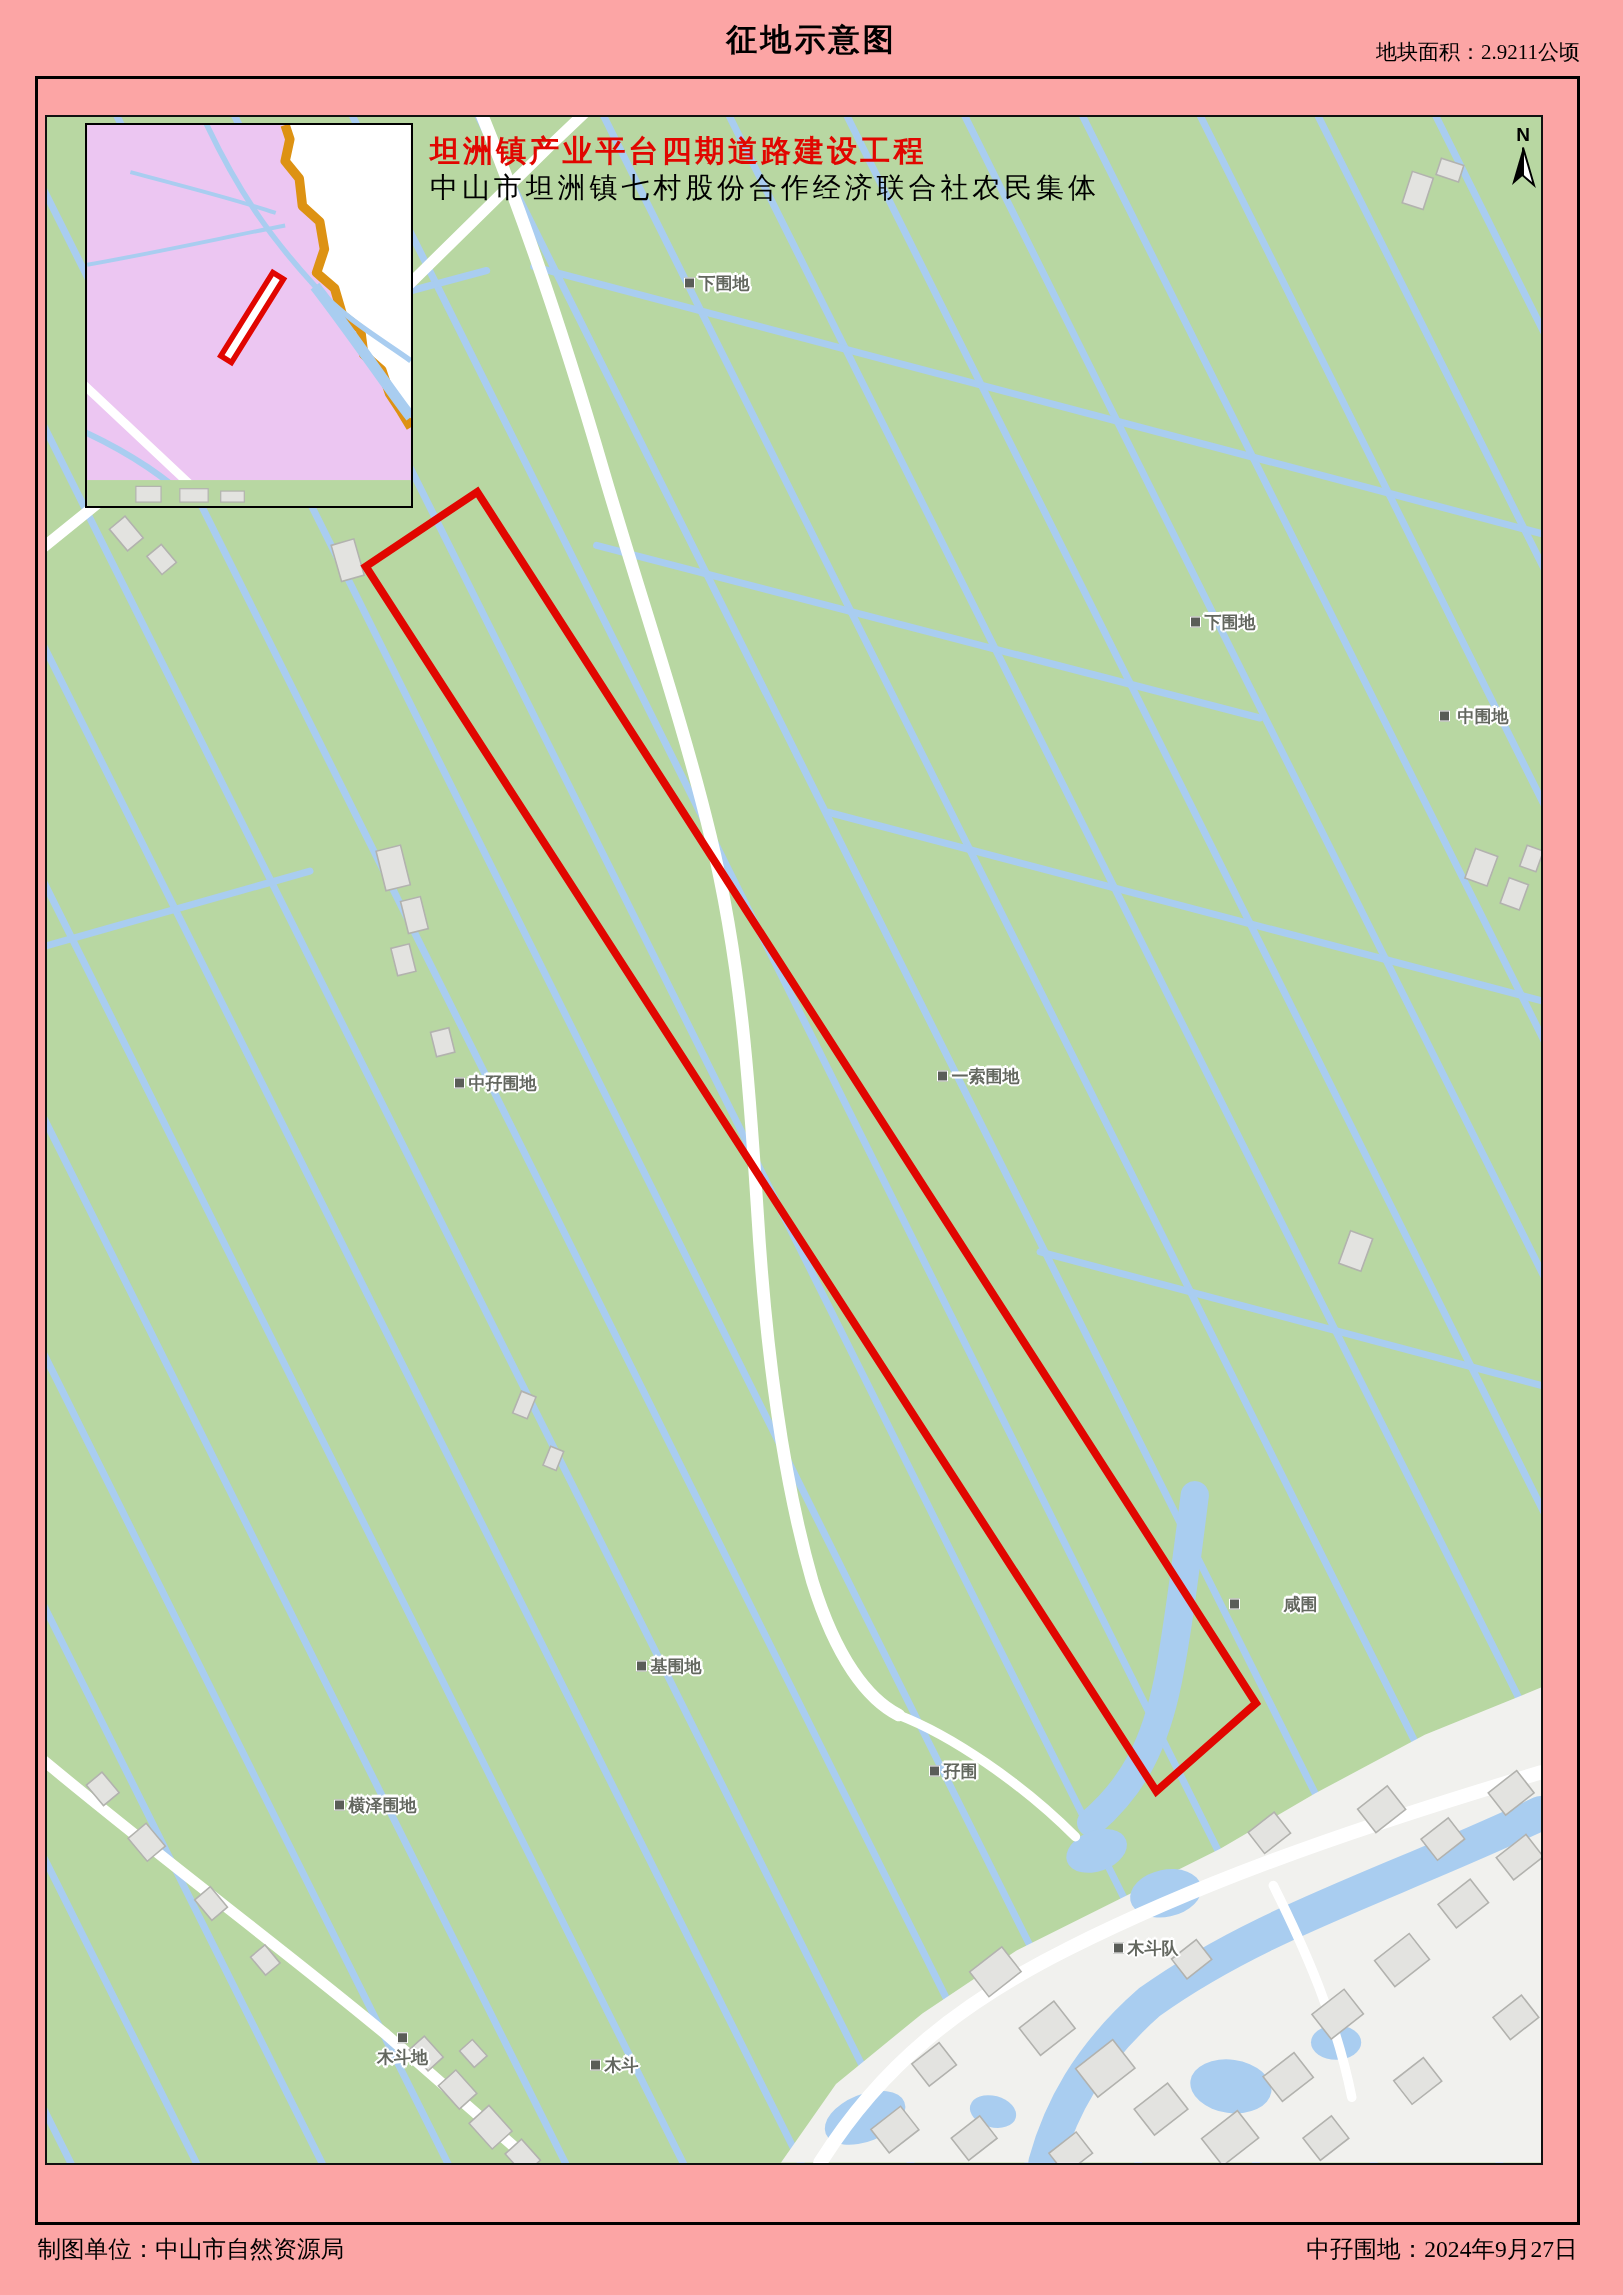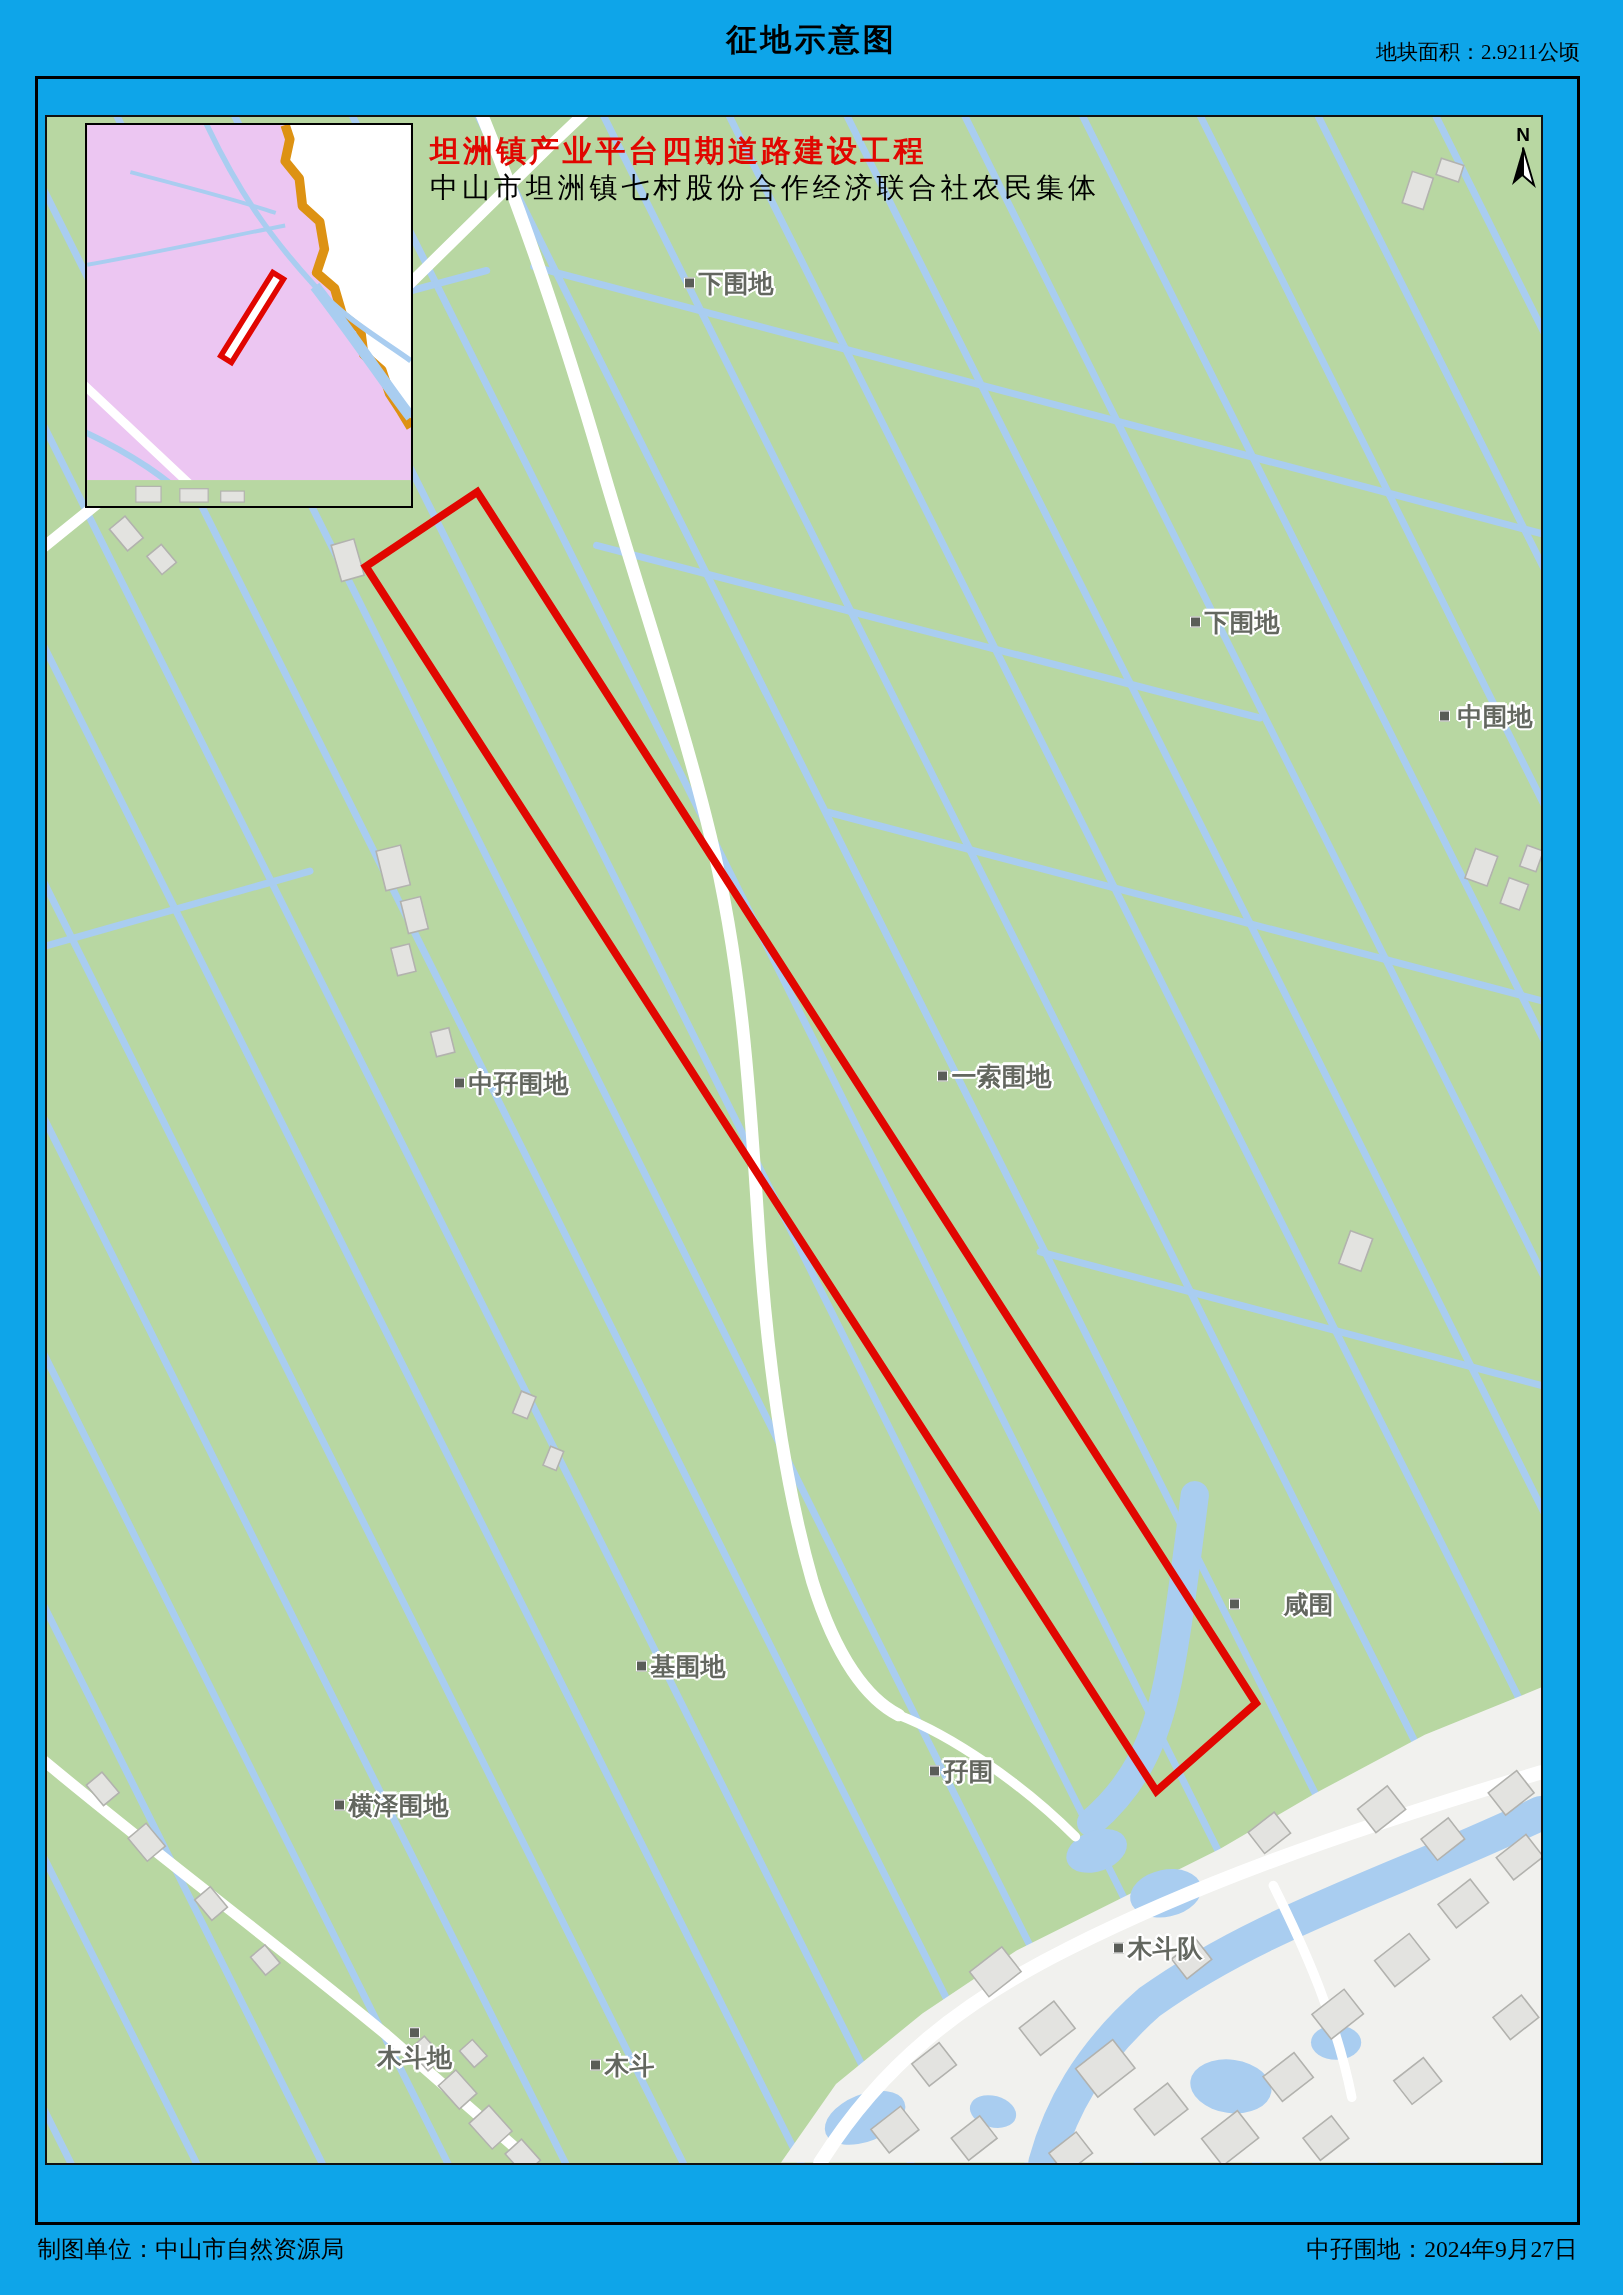--- a/index.html
+++ b/index.html
@@ -1,16 +1,16 @@
 <!DOCTYPE html>
 <html style="--field-green: #b8d7a2; --water-blue: #a9cdf0; --road-white: #ffffff; --building-gray: #e3e3e0; --building-stroke: #b2b2ae; --village-gray: #f1f1ee; --parcel-red: #e10600; --inset-purple: #ecc6f2; --inset-orange: #dd9213; --label-gray: #63675f;font-size:12.6px"><head>
 <meta charset="utf-8">
 <style>
   html,body{margin:0;padding:0;background:#ffffff;}
-  .page{position:relative;width:1623px;height:2295px;background:#0ea5e9;overflow:hidden;
+  .page{position:relative;width:1623px;height:2295px;background:#fca5a5;overflow:hidden;
         font-family:"Liberation Serif","DejaVu Serif",serif;}
   .title{position:absolute;left:0;top:19px;width:100%;text-align:center;
          font-size:31px;font-weight:bold;color:#000;letter-spacing:3.1px;}
   .area{position:absolute;right:43px;top:38px;font-size:21px;color:#000;}
   .frame{position:absolute;left:35px;top:76px;width:1545px;height:2149px;
          border:3.1px solid #000;box-sizing:border-box;}
   .map{position:absolute;left:45px;top:115px;width:1494px;height:2046px;
        background:var(--field-green);border:2.4px solid #111;box-sizing:content-box;overflow:hidden;}
   .mapbg{position:absolute;left:0;top:0;width:1494px;height:2046px;display:block;}
   .field{fill:var(--field-green);}
@@ -20,21 +20,21 @@
   .pond ellipse{fill:var(--water-blue);}
   .road path{stroke:var(--road-white);fill:none;stroke-linecap:round;}
   .bldg rect{fill:var(--building-gray);stroke:var(--building-stroke);stroke-width:2;}
   .parcel{fill:none;stroke:var(--parcel-red);stroke-width:10;stroke-linejoin:miter;}
   .ptitle{position:absolute;left:383px;top:14px;font-size:30px;font-weight:bold;
           color:var(--parcel-red);letter-spacing:3.1px;white-space:nowrap;}
   .psub{position:absolute;left:383px;top:52px;font-size:28px;color:#000;
         letter-spacing:3.9px;white-space:nowrap;}
   .map-label{position:absolute;transform:translate(0,-50%);display:flex;align-items:center;gap:3.9px;
      font-family:"Liberation Sans","DejaVu Sans",sans-serif;white-space:nowrap;}
-  .map-label em{font-style:normal;font-size:25px;font-weight:bold;color:var(--label-gray);
+  .map-label em{font-style:normal;font-size:17px;font-weight:bold;color:var(--label-gray);
      text-shadow:-1.6px -1.6px 0 #fff,1.6px -1.6px 0 #fff,-1.6px 1.6px 0 #fff,1.6px 1.6px 0 #fff,
                  0 -2.4px 0 #fff,0 2.4px 0 #fff,-2.4px 0 0 #fff,2.4px 0 0 #fff;font-family:Liberation Mono, monospace;}
   .lmark{width:8.6px;height:8.6px;background:#5a5d58;border:1.6px solid #fff;flex:0 0 auto;}
   .north{position:absolute;left:1458px;top:7.9px;width:36px;height:66px;text-align:center;
      font-family:"Liberation Sans","DejaVu Sans",sans-serif;}
   .north .nlet{font-size:19px;font-weight:bold;color:#000;line-height:19px;display:block;}
   .inset{position:absolute;left:38px;top:6.3px;width:324px;height:381px;border:2.4px solid #000;
      background:#fff;overflow:hidden;}
   .inset svg{display:block;}
   .ifield{fill:var(--field-green);}

